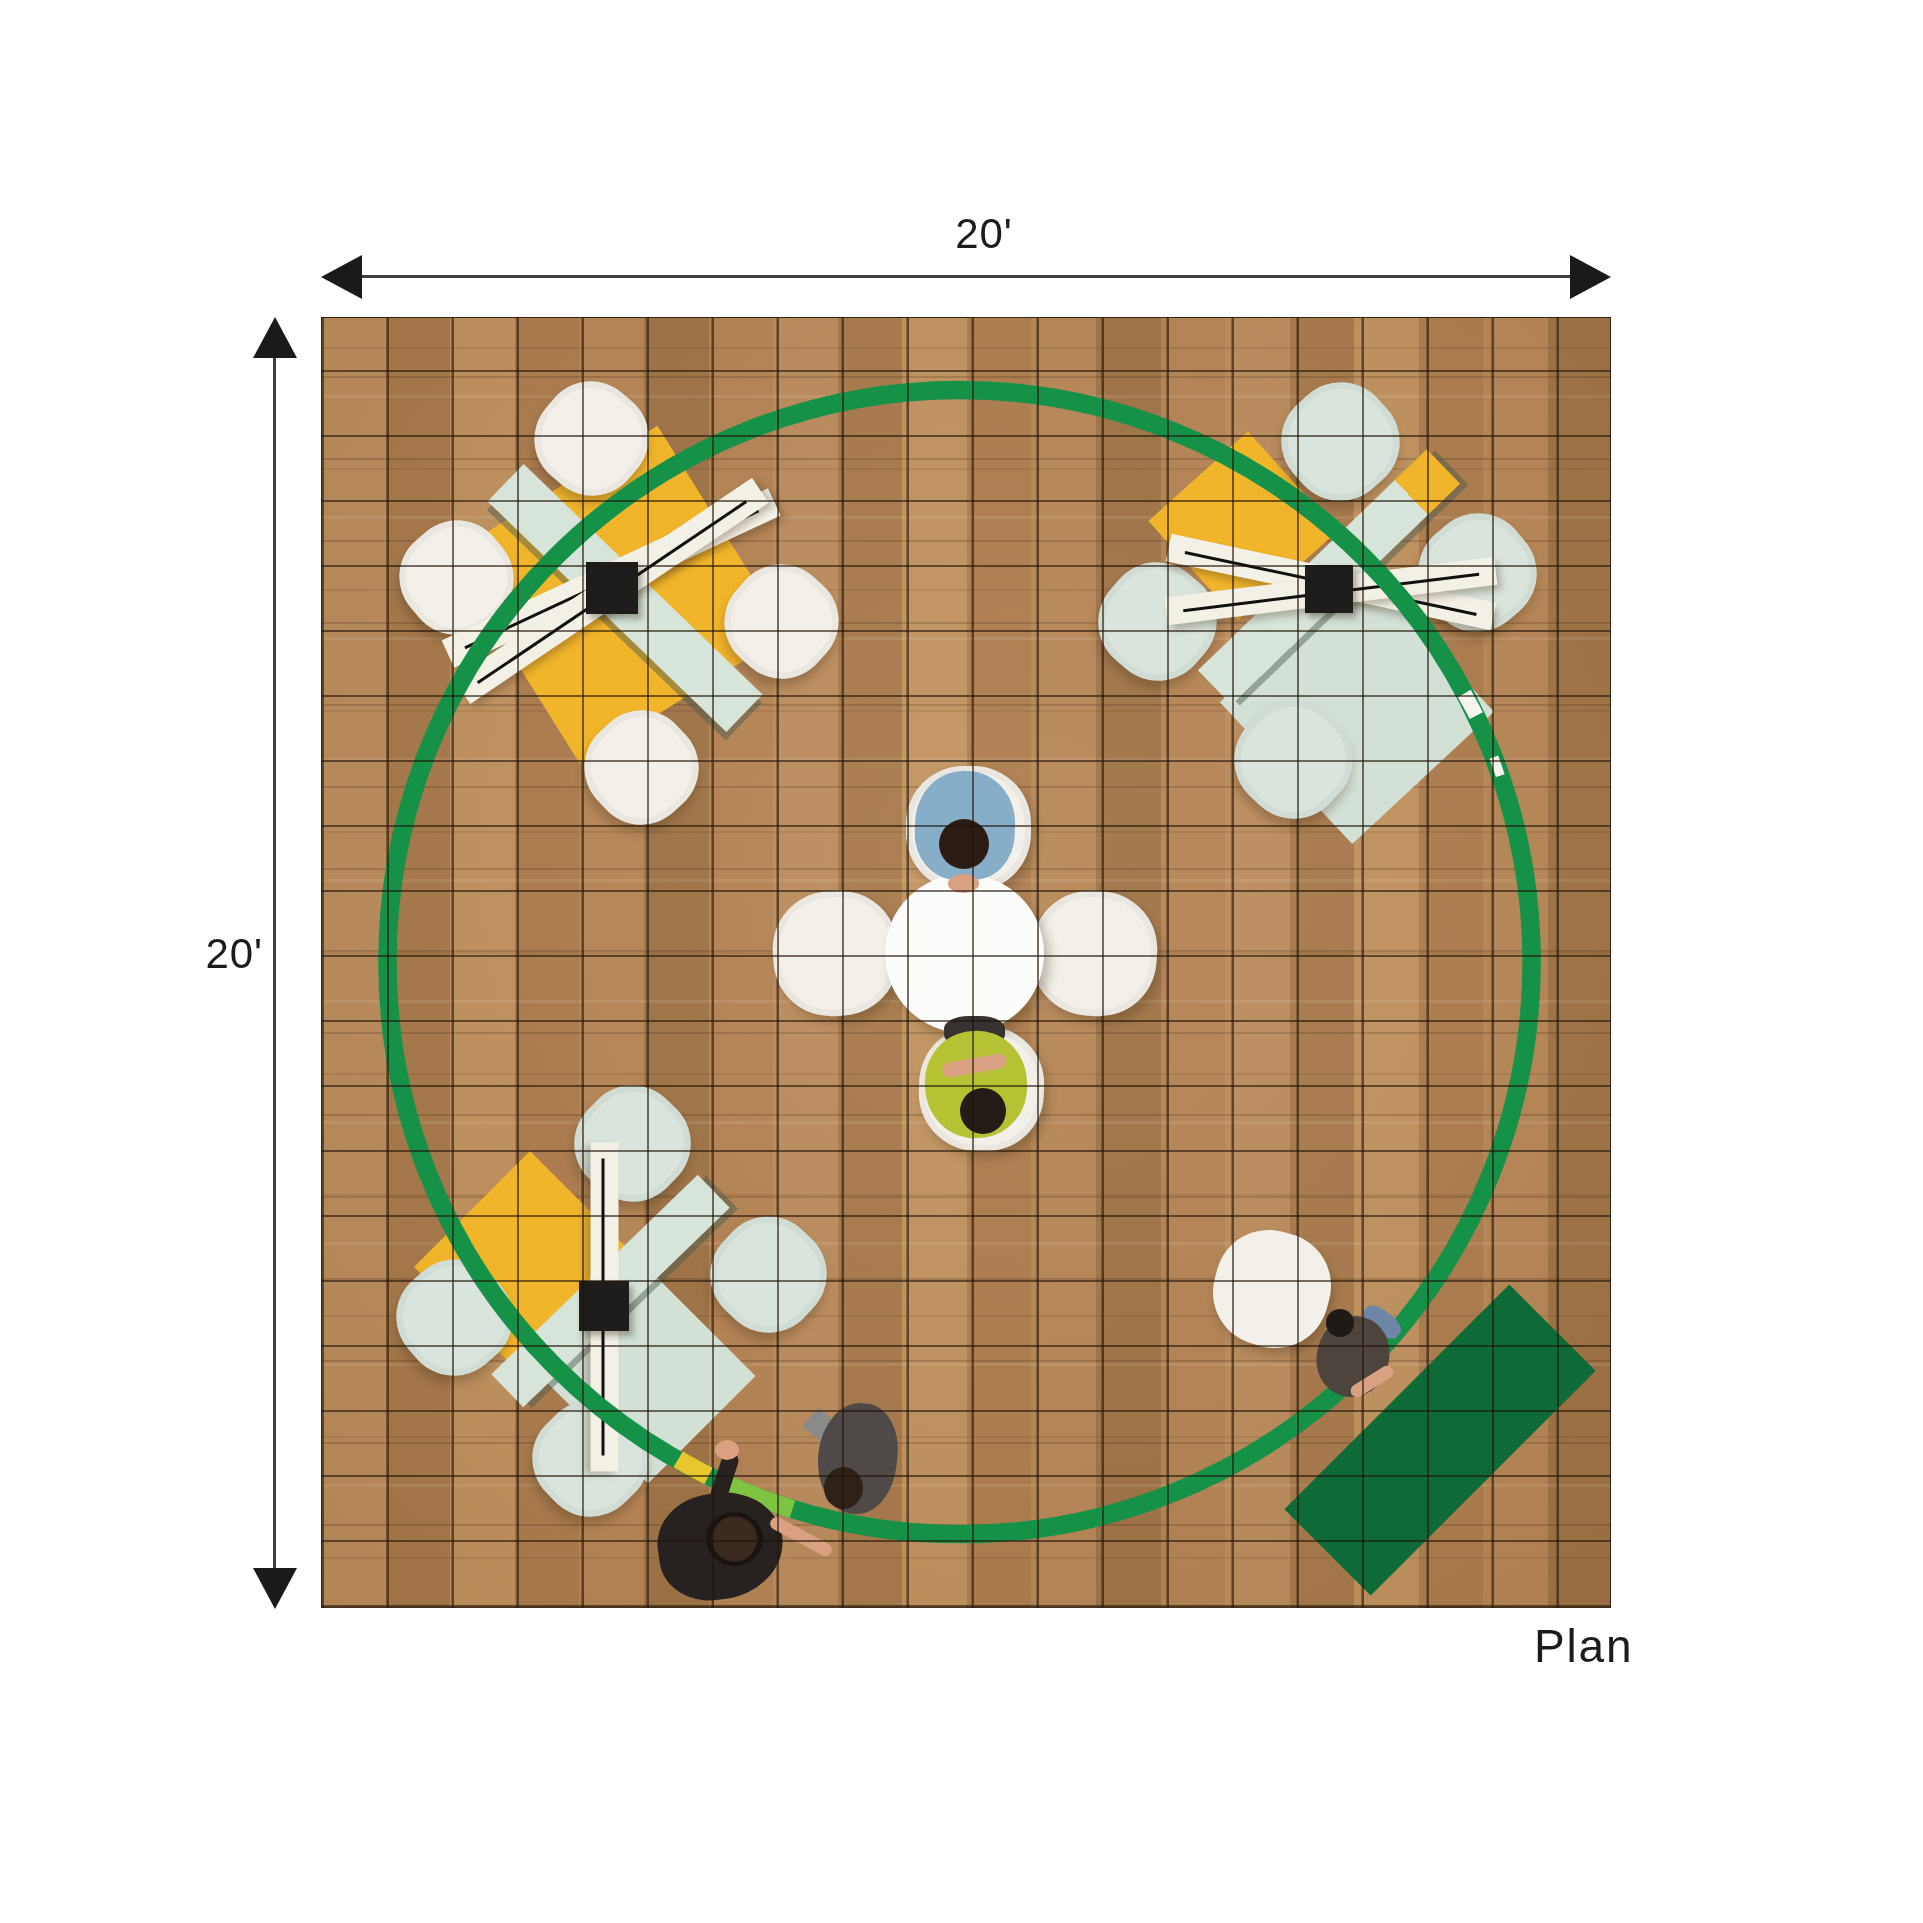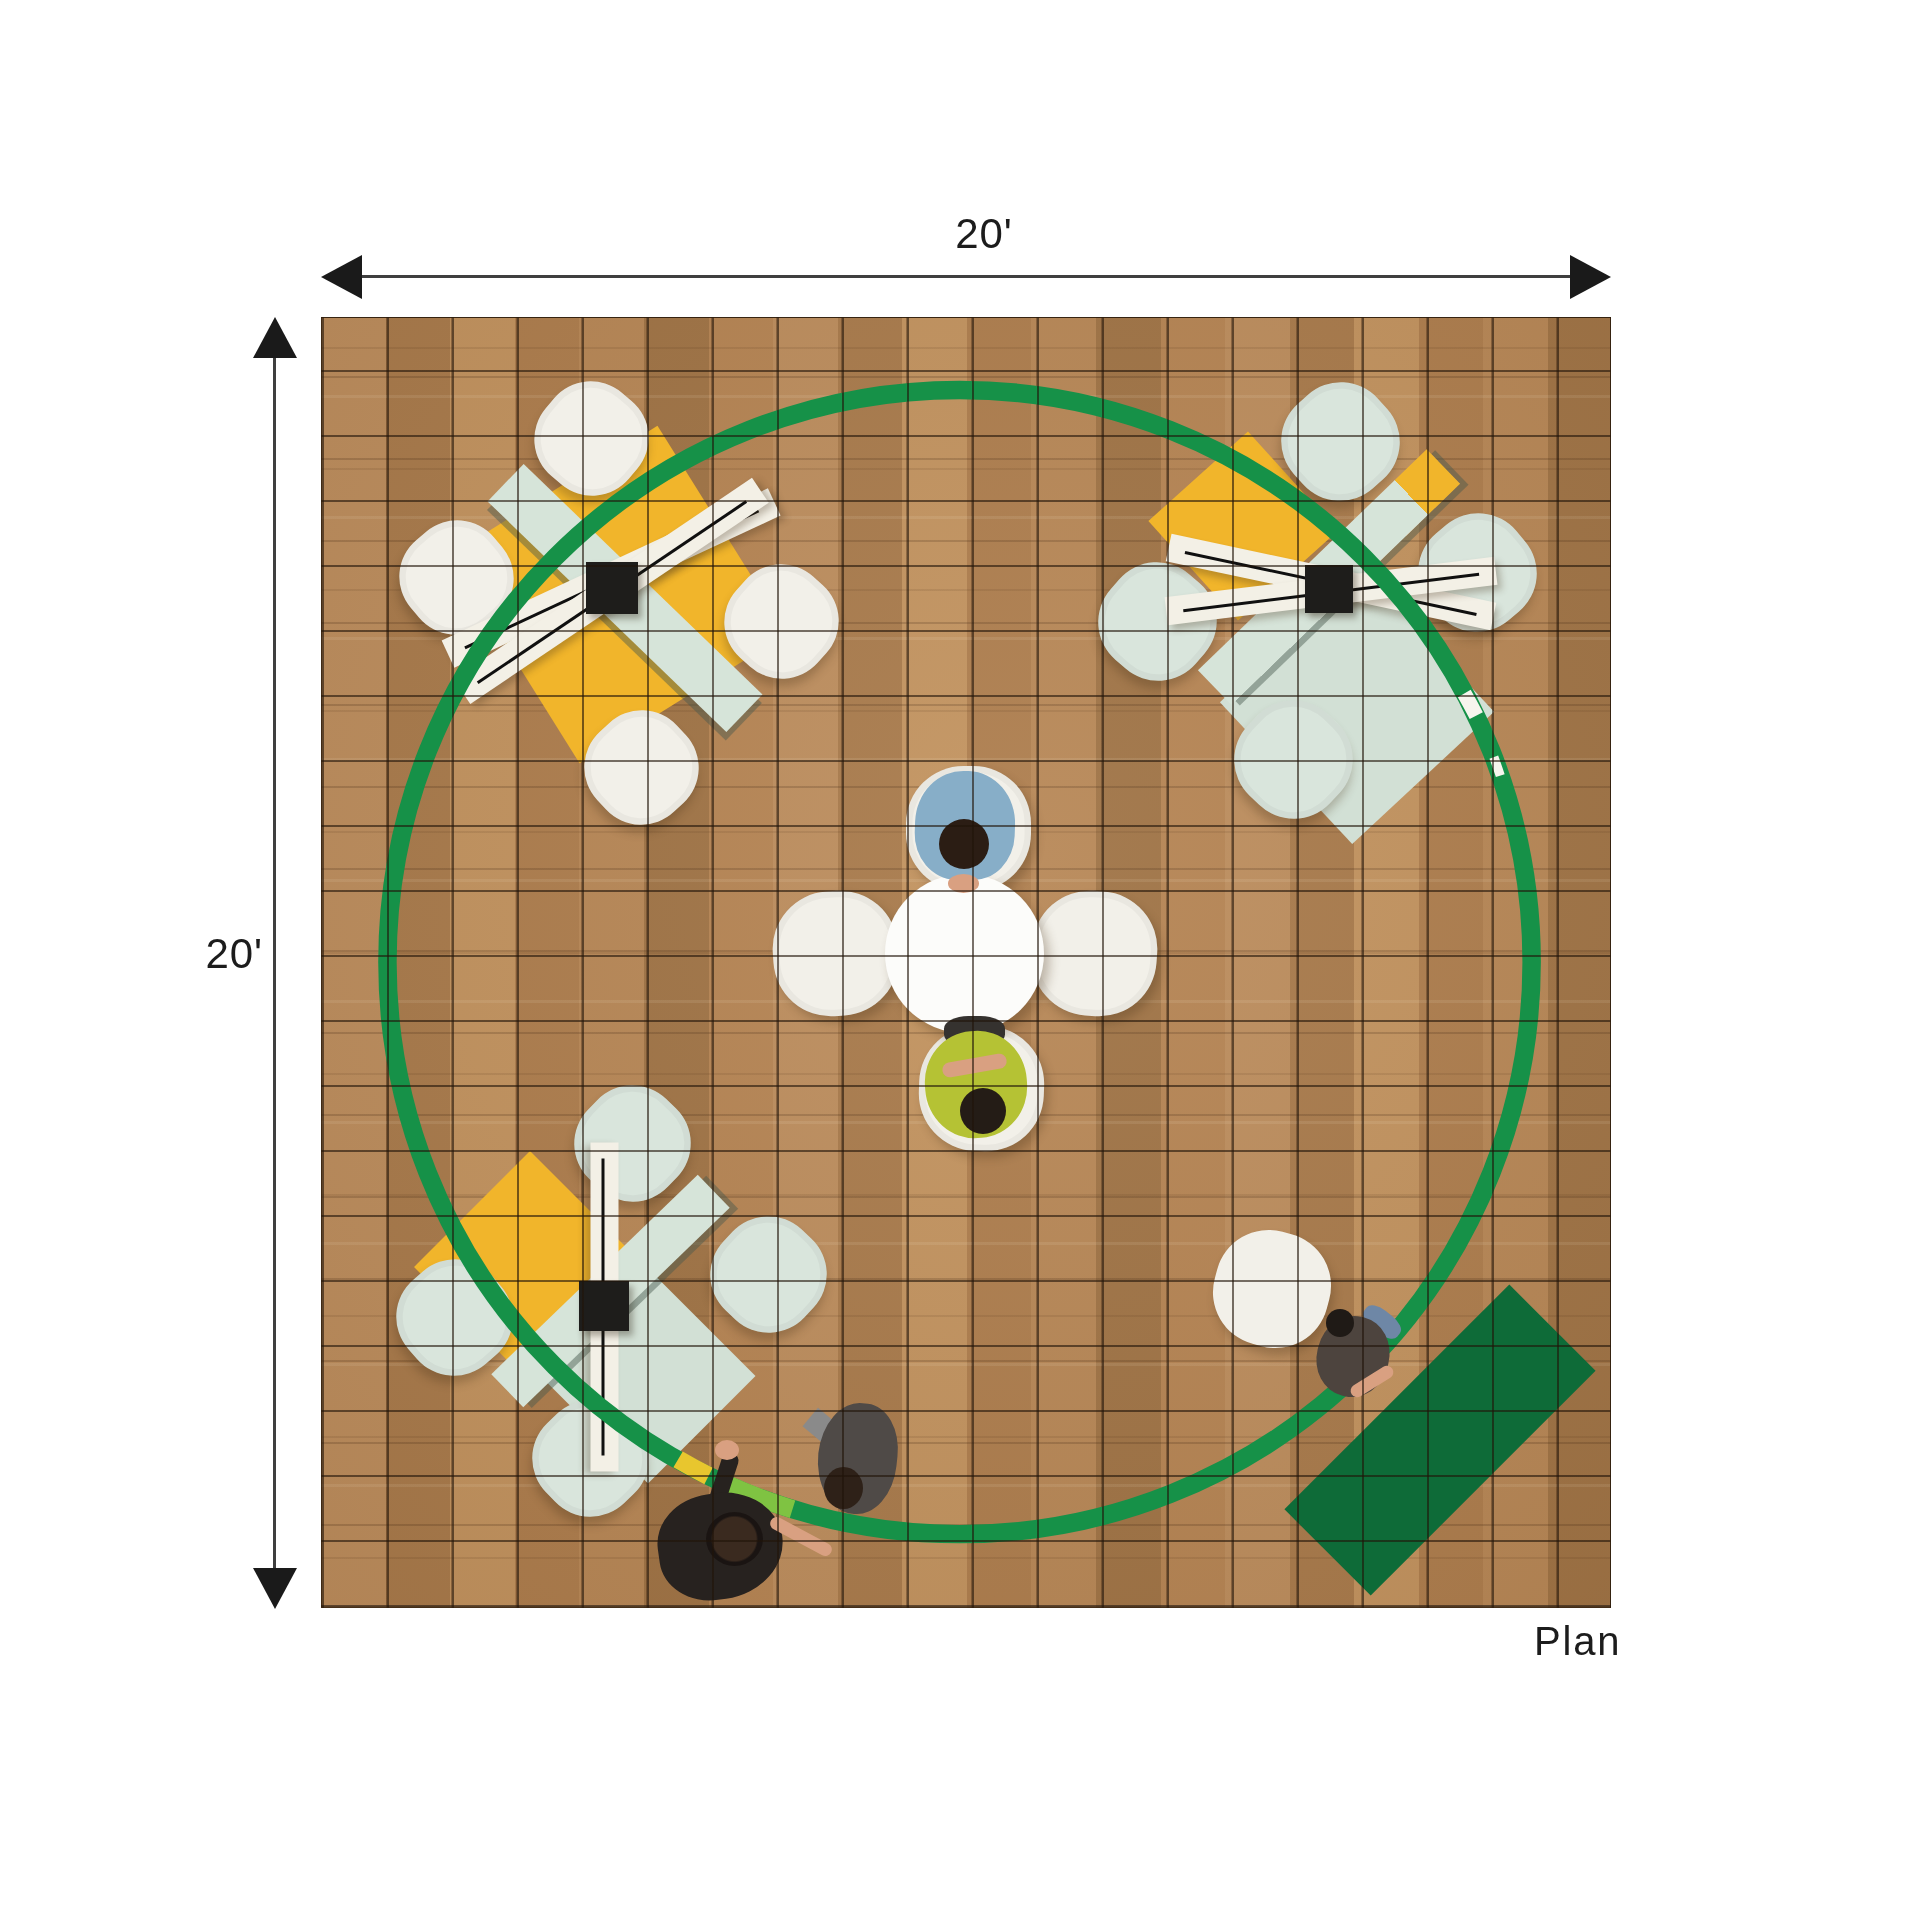--- a/index.html
+++ b/index.html
@@ -163,16 +163,16 @@
     <div class="person" style="left:994px;top:992px;width:92px;height:97px;">
       <div style="left:46px;top:1.8px;width:42px;height:22px;background:var(--jeans_blue);border-radius:40%;transform:rotate(38deg);"></div>
       <div style="left:1.8px;top:7.4px;width:72px;height:81px;background:var(--person_brown);border-radius:48%;transform:rotate(14deg);"></div>
       <div class="skin" style="left:33px;top:66px;width:48px;height:13px;border-radius:6.5px;transform:rotate(-32deg);"></div>
       <div style="left:11px;top:0;width:28px;height:28px;background:#1f1a16;border-radius:50%;"></div>
     </div>
 
     <div class="grid-overlay"></div>
   </div>
 
-  <div class="abs" style="left:1534px;top:1619px;font-size:40px;letter-spacing:1.8px;color:var(--dim_text);">Plan</div>
+  <div class="abs" style="left:1534px;top:1619px;font-size:46px;letter-spacing:1.8px;color:var(--dim_text);">Plan</div>
 
 </div>
 
 
 </body></html>

